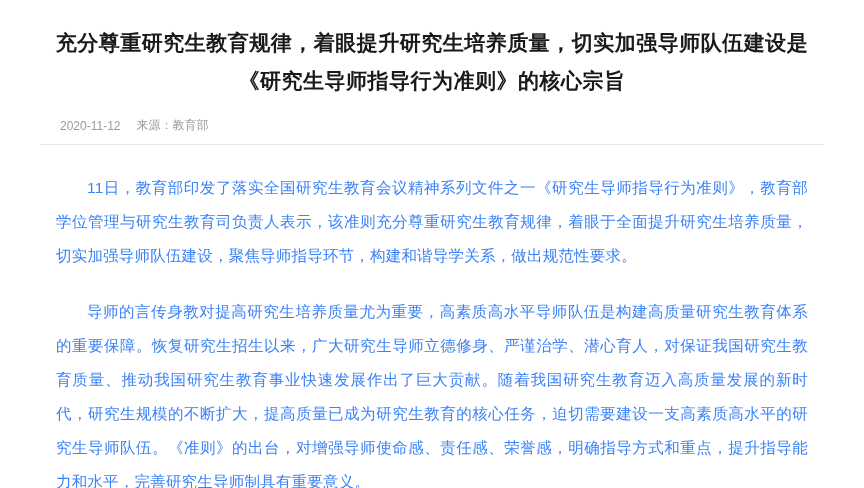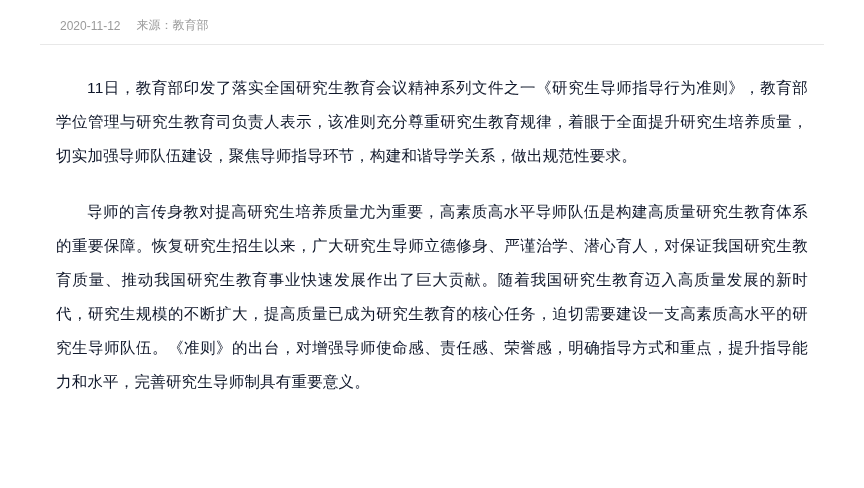--- a/index.html
+++ b/index.html
@@ -53,34 +53,35 @@
     width: 100%;
   }
   .body-copy {
     padding: 0 16px 0 16px;
   }
   .body-copy p {
     margin: 0;
     padding: 22px 0 0 0;
     font-size: 15.5px;
     line-height: 34px;
-    color: #0f172a;
+    color: #3b82f6;
     text-align: justify;
     text-indent: 2em;
     letter-spacing: 0.2px;
   }
   .body-copy p:first-child {
     padding-top: 26px;
   }
 </style>
 </head>
 <body>
 
 <div class="page">
 
+  <h1 class="article-title">充分尊重研究生教育规律，着眼提升研究生培养质量，切实加强导师队伍建设是《研究生导师指导行为准则》的核心宗旨</h1>
 
   <div class="meta-row">
     <span class="meta-date">2020-11-12</span>
     <span class="meta-source">来源：教育部</span>
   </div>
 
   <div class="divider"></div>
 
   <div class="body-copy">
     <p>11日，教育部印发了落实全国研究生教育会议精神系列文件之一《研究生导师指导行为准则》，教育部学位管理与研究生教育司负责人表示，该准则充分尊重研究生教育规律，着眼于全面提升研究生培养质量，切实加强导师队伍建设，聚焦导师指导环节，构建和谐导学关系，做出规范性要求。</p>

